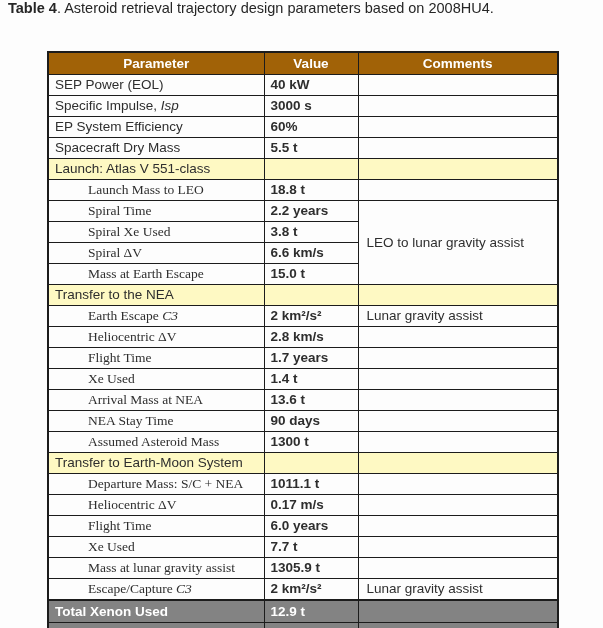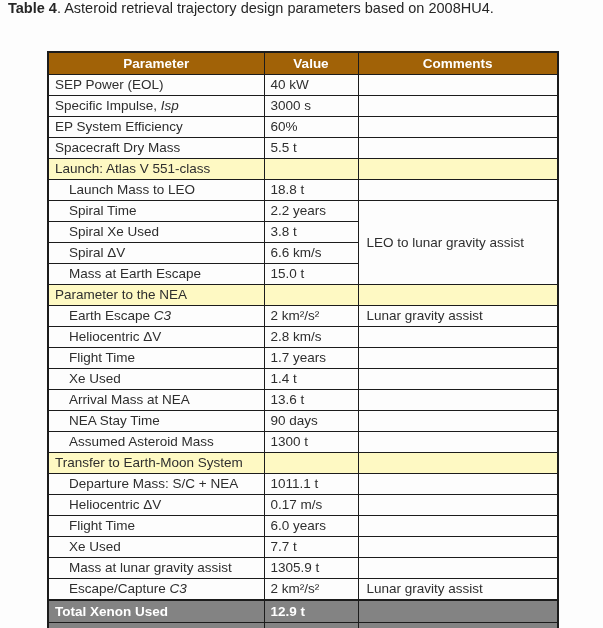--- a/index.html
+++ b/index.html
@@ -47,22 +47,22 @@
     font-weight: normal;
   }
   thead th {
     background: #a16207;
     color: #ffffff;
     font-weight: bold;
     text-align: center;
     height: 21px;
   }
   td.param { padding-left: 6px; }
-  td.param.indent { padding-left: 20px; }
-  td.value { padding-left: 6px; }
+  td.param.indent { padding-left: 39px; font-family: Liberation Serif, serif; }
+  td.value { padding-left: 6px; font-weight: bold; }
   td.comment { padding-left: 8px; }
   tr.section td {
     background: #fef9c3;
   }
   tr.total td {
     background: #838383;
     color: #ffffff;
     font-weight: bold;
     height: 21px;
   }
@@ -129,21 +129,21 @@
       </tr>
       <tr class="data">
         <td class="param indent">Spiral ΔV</td>
         <td class="value">6.6 km/s</td>
       </tr>
       <tr class="data">
         <td class="param indent">Mass at Earth Escape</td>
         <td class="value">15.0 t</td>
       </tr>
       <tr class="section">
-        <td class="param">Parameter to the NEA</td>
+        <td class="param">Transfer to the NEA</td>
         <td class="value"></td>
         <td class="comment"></td>
       </tr>
       <tr class="data">
         <td class="param indent">Earth Escape <i>C3</i></td>
         <td class="value">2 km²/s²</td>
         <td class="comment">Lunar gravity assist</td>
       </tr>
       <tr class="data">
         <td class="param indent">Heliocentric ΔV</td>

